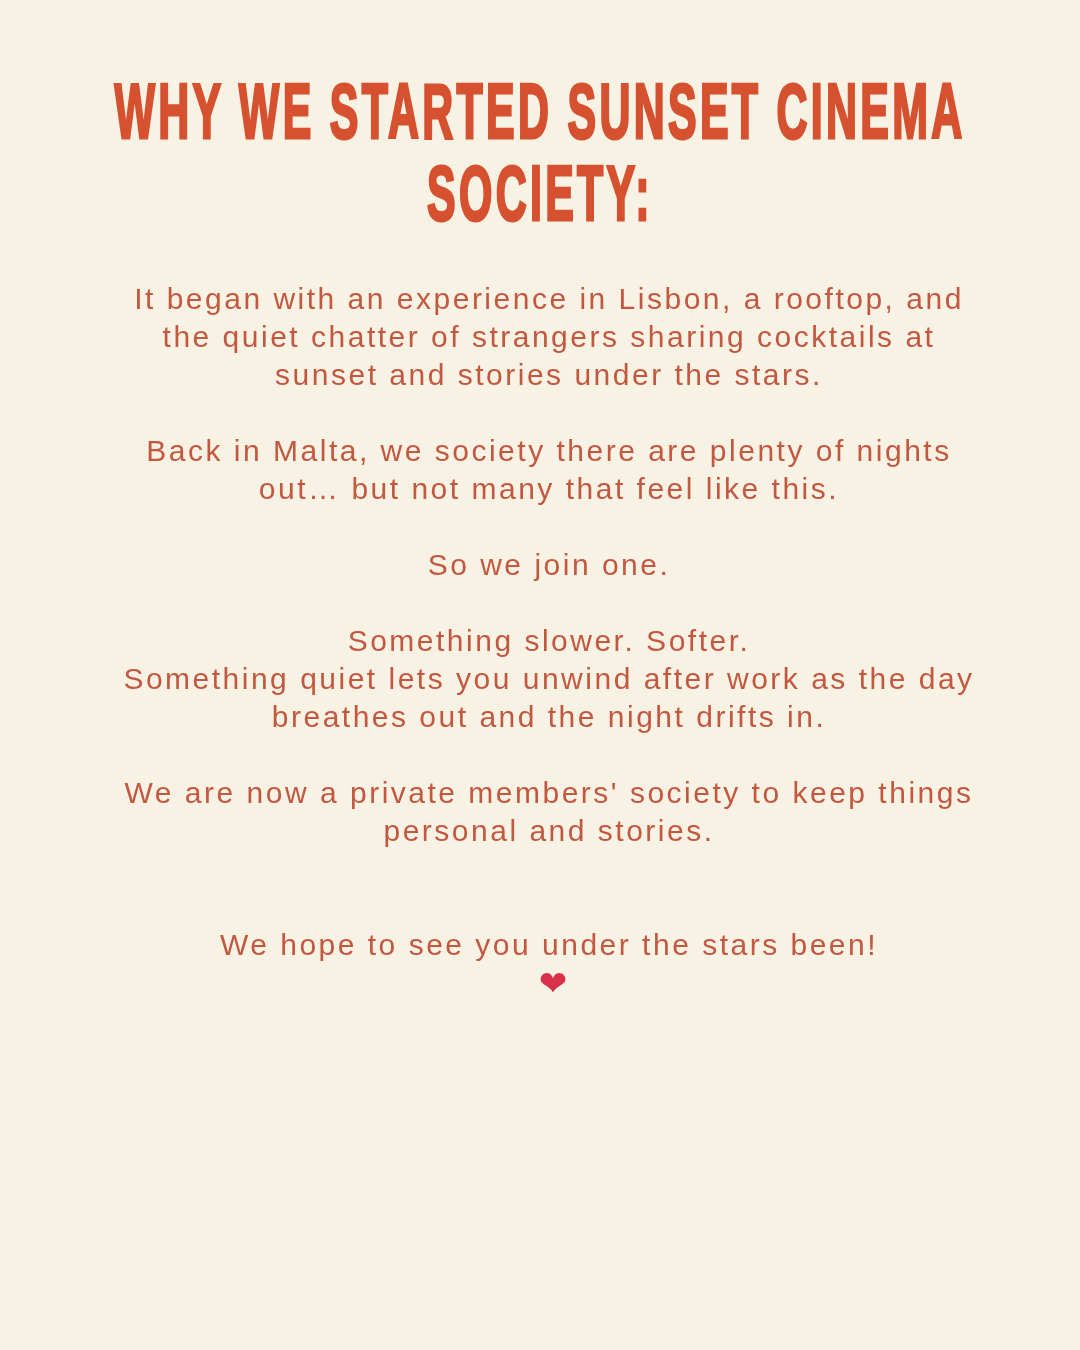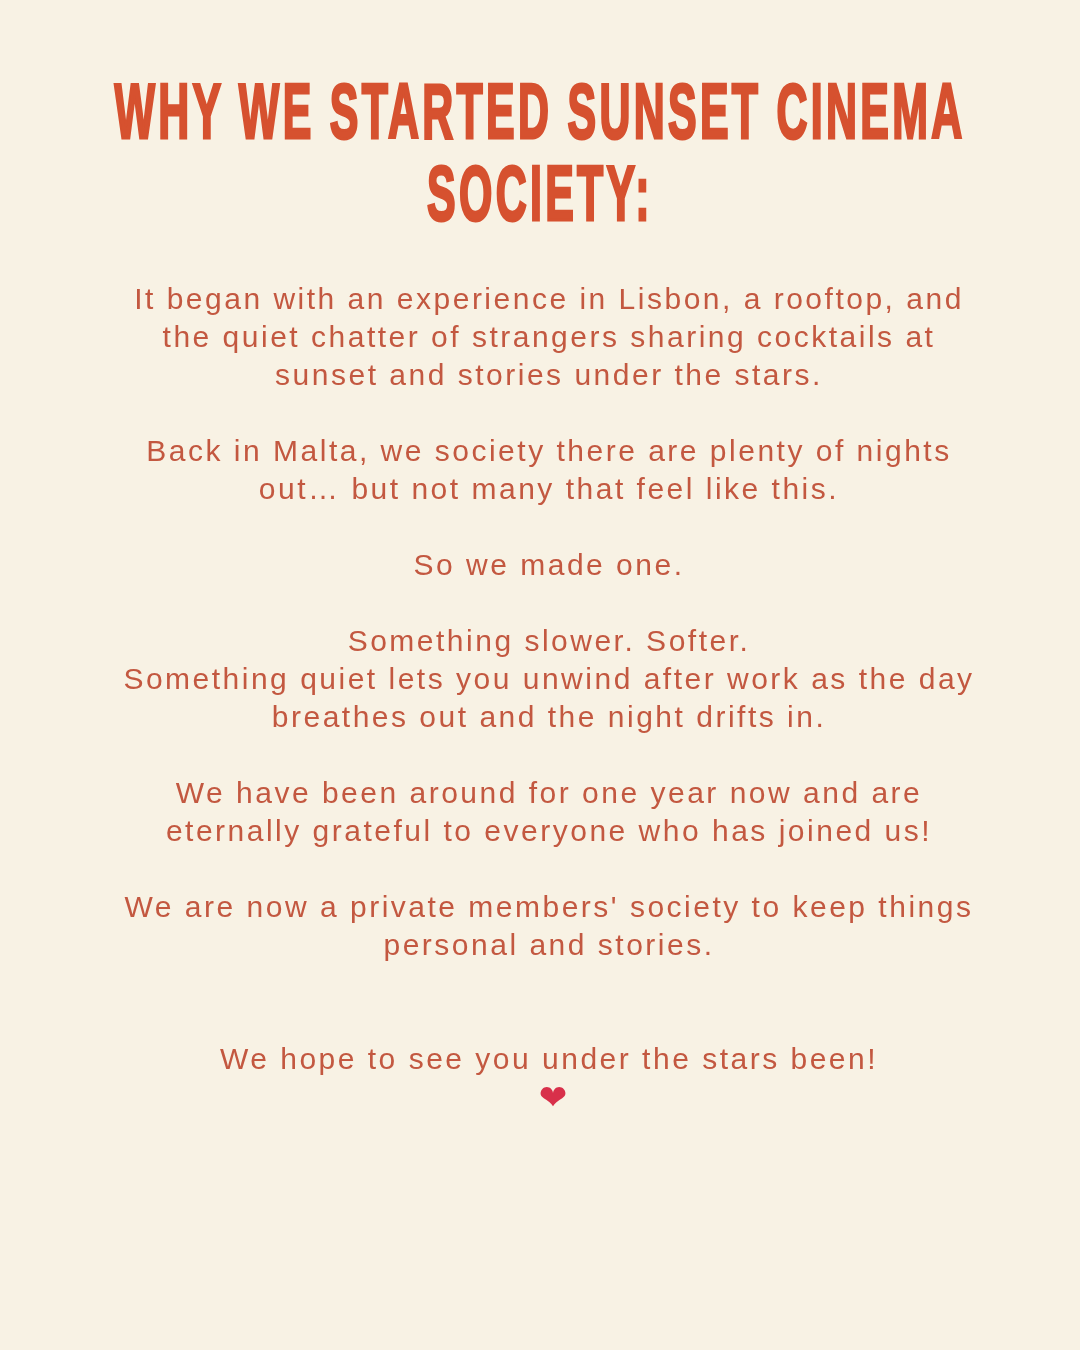--- a/index.html
+++ b/index.html
@@ -71,24 +71,23 @@
 <div class="canvas">
 
   <h1 class="title">
     <span class="t-line">WHY WE STARTED SUNSET CINEMA</span>
     <span class="t-line">SOCIETY:</span>
   </h1>
 
   <section class="body-copy">
     <p>It began with an experience in Lisbon, a rooftop, and the quiet chatter of strangers sharing cocktails at sunset and stories under the stars.</p>
     <p>Back in Malta, we society there are plenty of nights out… but not many that feel like this.</p>
-    <p>So we made one.</p>
+    <p>So we join one.</p>
     <p>Something slower. Softer.
 Something quiet lets you unwind after work as the day breathes out and the night drifts in.</p>
-    <p>We have been around for one year now and are eternally grateful to everyone who has joined us!</p>
     <p>We are now a private members' society to keep things personal and stories.</p>
     <p class="closing">
       <span>We hope to see you under the stars been!</span>
       <span class="heart">❤</span>
     </p>
   </section>
 
 </div>
 
 </body></html>

